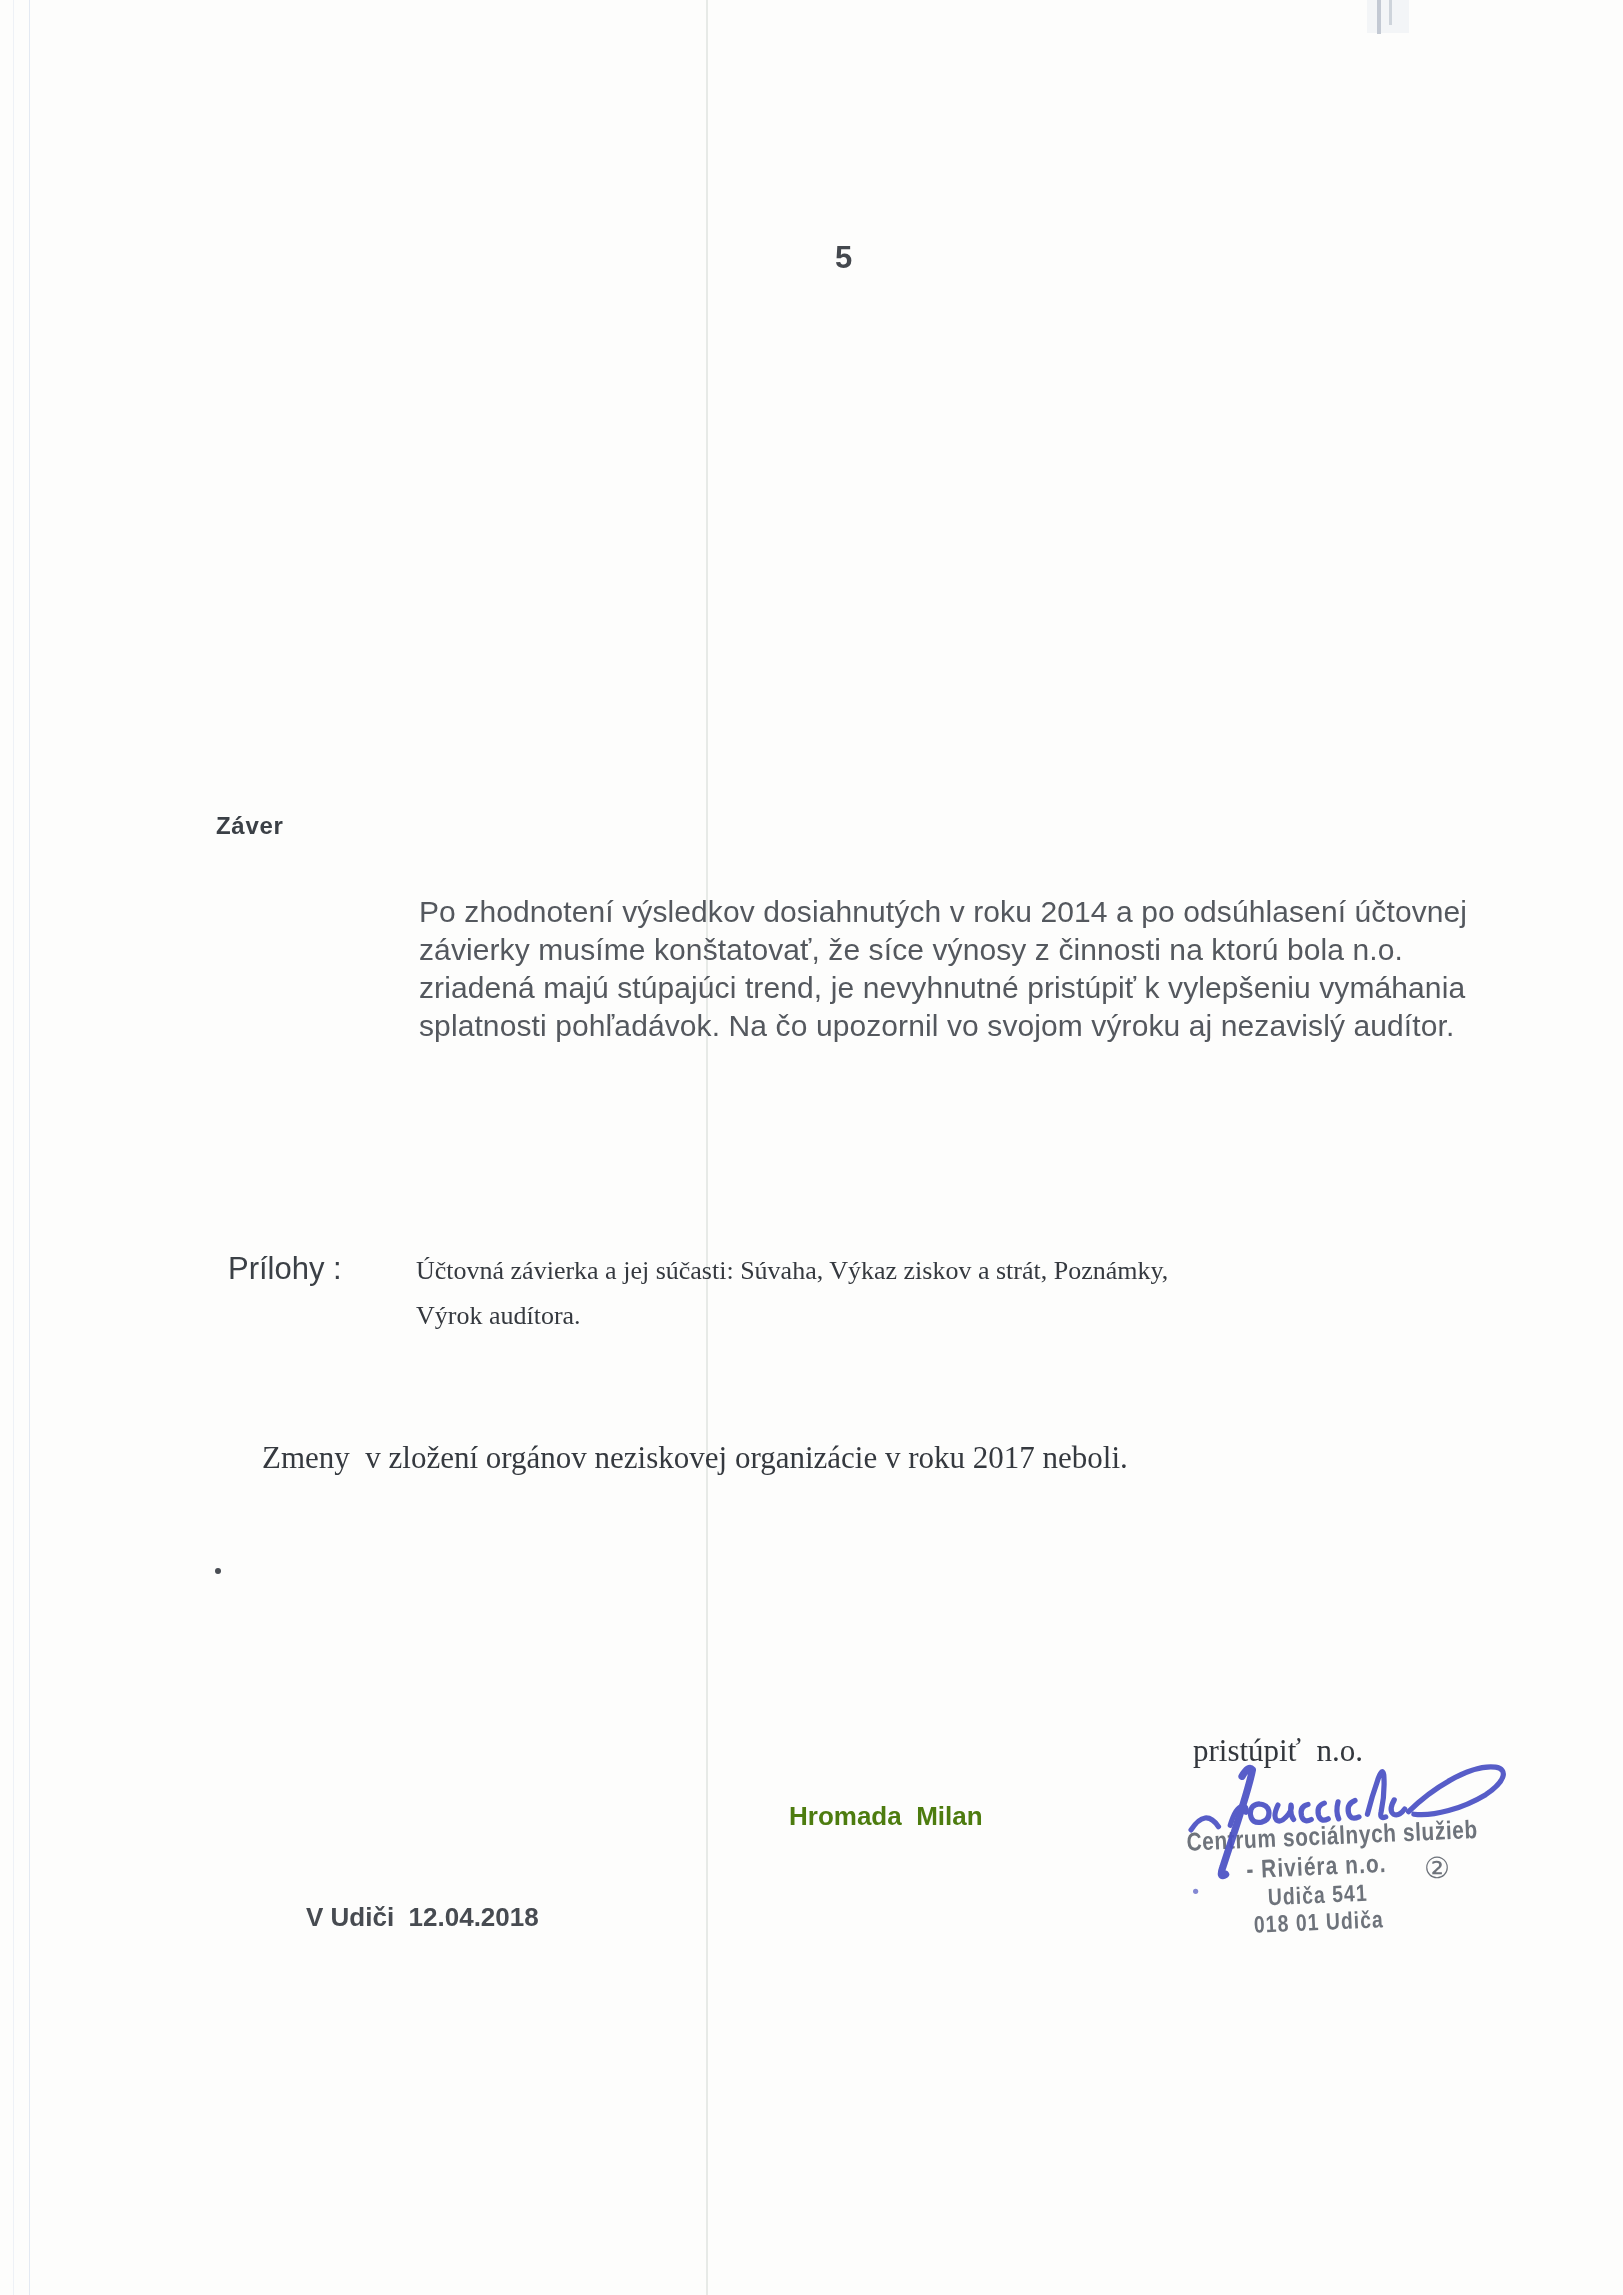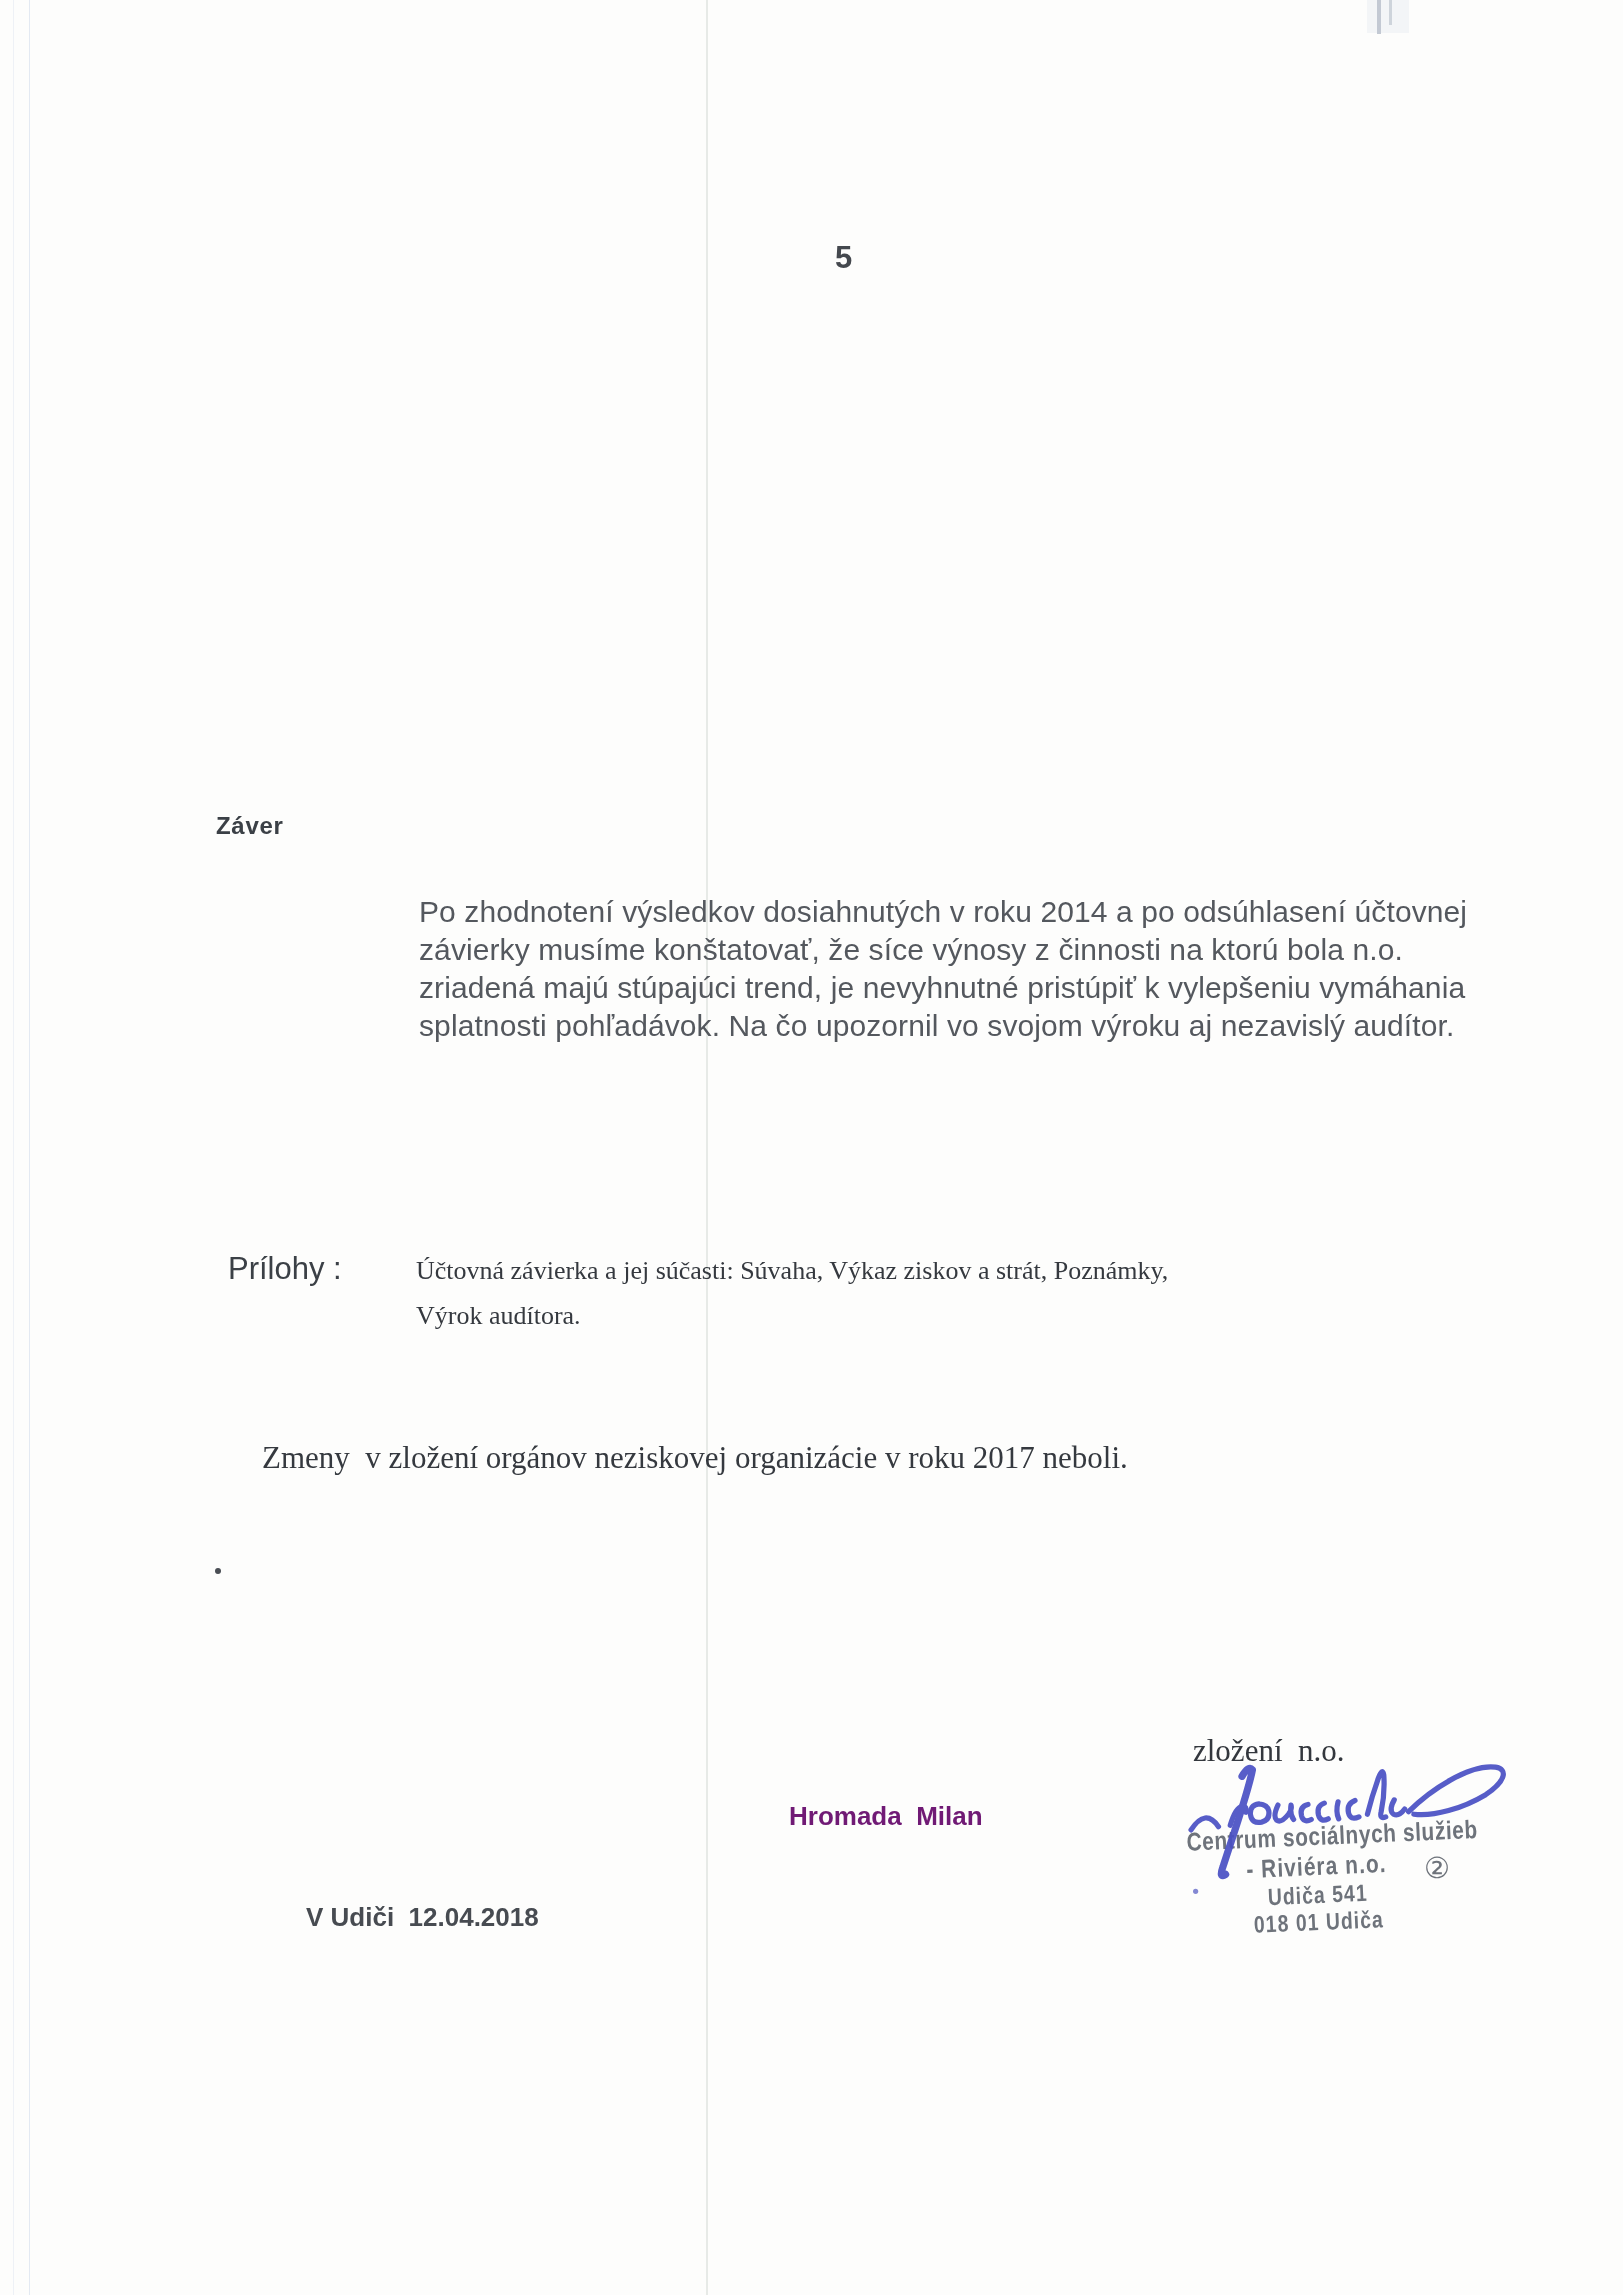--- a/index.html
+++ b/index.html
@@ -116,21 +116,21 @@
     font-family: "Liberation Serif", "DejaVu Serif", serif;
     font-size: 31px;
     color: #33373d;
     white-space: pre;
   }
   .signer-name {
     position: absolute;
     left: 789px; top: 1801px;
     font-size: 26px;
     font-weight: bold;
-    color: #701a75;
+    color: #4d7c0f;
     white-space: pre;
   }
   .place-date {
     position: absolute;
     left: 306px; top: 1902px;
     font-size: 26px;
     font-weight: bold;
     color: #474b51;
     white-space: pre;
   }
@@ -194,21 +194,21 @@
   <div class="attachments-label">Prílohy :</div>
   <div class="attachments-text">
     <div>Účtovná závierka a jej súčasti: Súvaha, Výkaz ziskov a strát, Poznámky,</div>
     <div>Výrok audítora.</div>
   </div>
 
   <div class="changes-note">Zmeny  v zložení orgánov neziskovej organizácie v roku 2017 neboli.</div>
 
   <div class="stray-dot"></div>
 
-  <div class="role-title">zložení  n.o.</div>
+  <div class="role-title">pristúpiť  n.o.</div>
   <div class="signer-name">Hromada  Milan</div>
   <div class="place-date">V Udiči  12.04.2018</div>
 
   <div class="stamp">
     <div class="s-line s1">Centrum sociálnych služieb</div>
     <div class="s-line s2">- Riviéra n.o.</div>
     <div class="s-line s3">Udiča 541</div>
     <div class="s-line s4">018 01 Udiča</div>
   </div>
   <div class="stamp-badge">②</div>

